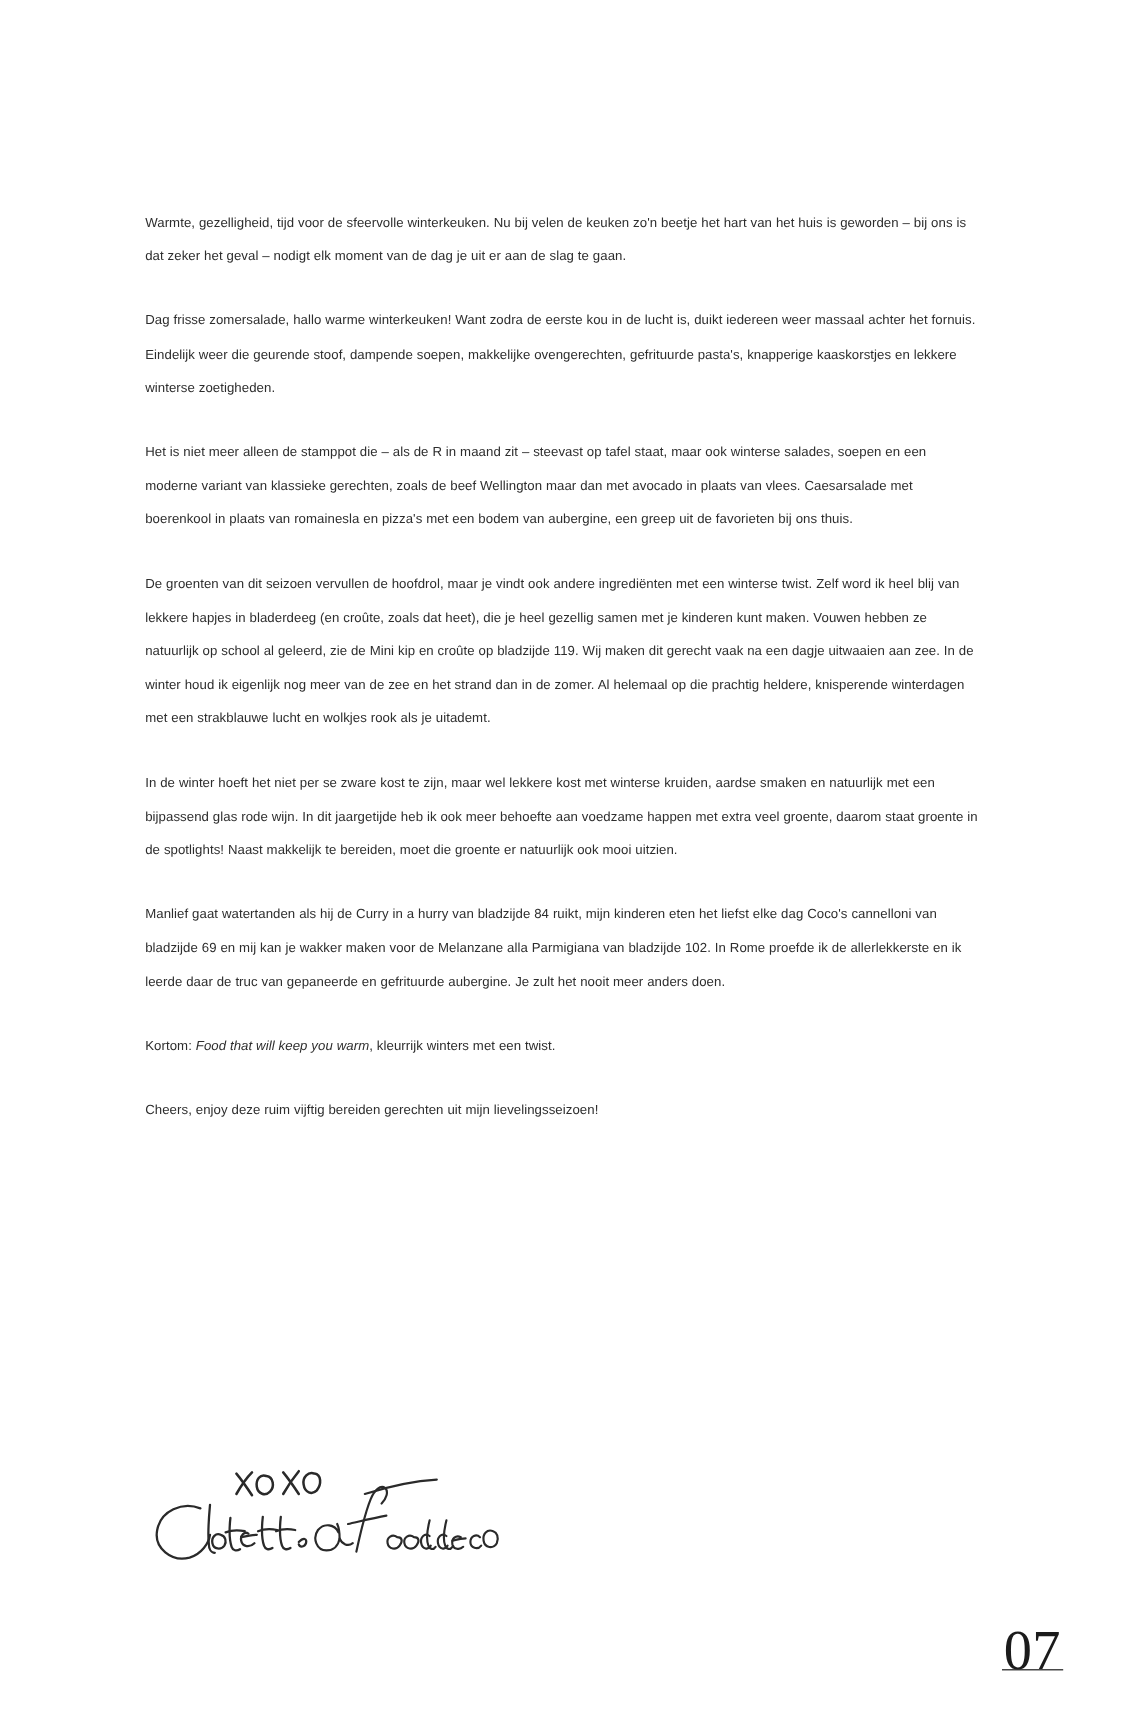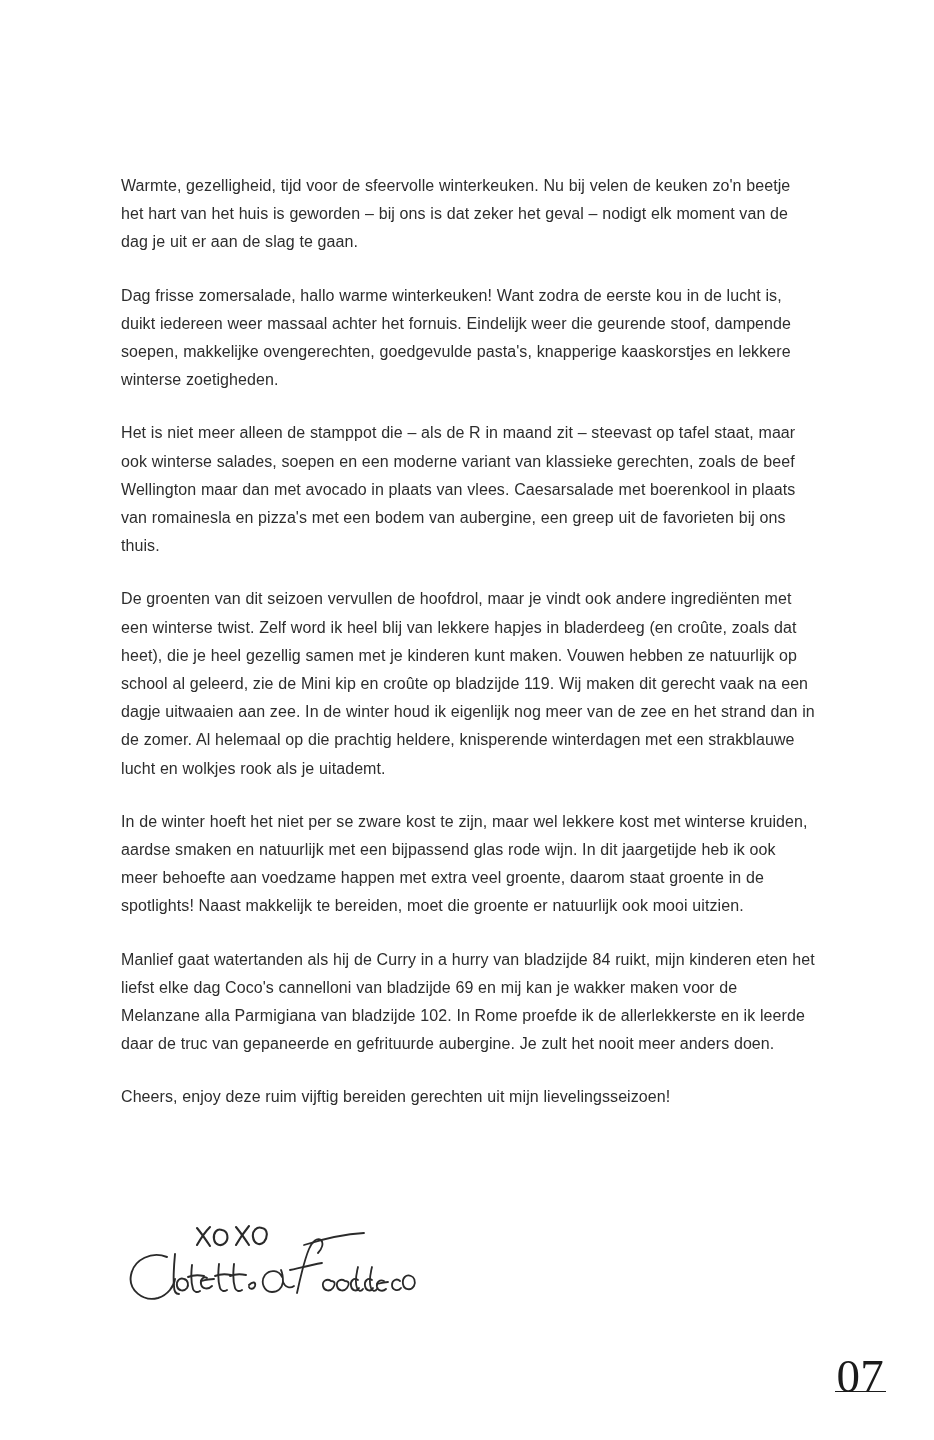--- a/index.html
+++ b/index.html
@@ -25,21 +25,21 @@
   
   #article {
     position: absolute;
     left: 121px;
     top: 172px;
     width: 694px;
   }
 
   .para {
     margin: 0 0 25px 0;
-    font-size: 16px;
+    font-size: 11px;
     line-height: 28.2px;
     letter-spacing: 0.005em;
     color: #2d2d2d;
     font-weight: 300;
     font-stretch: normal;
     text-align: left;
     word-spacing: 0.01em;
   }
   .para:last-of-type { margin-bottom: 0; }
 
@@ -83,30 +83,31 @@
 </style>
 </head>
 <body>
 
 <div id="page">
 
   <div id="article">
 
     <p class="para">Warmte, gezelligheid, tijd voor de sfeervolle winterkeuken. Nu bij velen de keuken zo'n beetje het hart van het huis is geworden – bij ons is dat zeker het geval – nodigt elk moment van de dag je uit er aan de slag te gaan.</p>
 
-    <p class="para">Dag frisse zomersalade, hallo warme winterkeuken! Want zodra de eerste kou in de lucht is, duikt iedereen weer massaal achter het fornuis. Eindelijk weer die geurende stoof, dampende soepen, makkelijke ovengerechten, goedgevulde pasta's, knapperige kaaskorstjes en lekkere winterse zoetigheden.</p>
+    <p class="para">Dag frisse zomersalade, hallo warme winterkeuken! Want zodra de eerste kou in de lucht is, duikt iedereen weer massaal achter het fornuis. Eindelijk weer die geurende stoof, dampende soepen, makkelijke ovengerechten, gefrituurde pasta's, knapperige kaaskorstjes en lekkere winterse zoetigheden.</p>
 
     <p class="para">Het is niet meer alleen de stamppot die – als de R in maand zit – steevast op tafel staat, maar ook winterse salades, soepen en een moderne variant van klassieke gerechten, zoals de beef Wellington maar dan met avocado in plaats van vlees. Caesarsalade met boerenkool in plaats van romainesla en pizza's met een bodem van aubergine, een greep uit de favorieten bij ons thuis.</p>
 
     <p class="para">De groenten van dit seizoen vervullen de hoofdrol, maar je vindt ook andere ingrediënten met een winterse twist. Zelf word ik heel blij van lekkere hapjes in bladerdeeg (en croûte, zoals dat heet), die je heel gezellig samen met je kinderen kunt maken. Vouwen hebben ze natuurlijk op school al geleerd, zie de Mini kip en croûte op bladzijde 119. Wij maken dit gerecht vaak na een dagje uitwaaien aan zee. In de winter houd ik eigenlijk nog meer van de zee en het strand dan in de zomer. Al helemaal op die prachtig heldere, knisperende winterdagen met een strakblauwe lucht en wolkjes rook als je uitademt.</p>
 
     <p class="para">In de winter hoeft het niet per se zware kost te zijn, maar wel lekkere kost met winterse kruiden, aardse smaken en natuurlijk met een bijpassend glas rode wijn. In dit jaargetijde heb ik ook meer behoefte aan voedzame happen met extra veel groente, daarom staat groente in de spotlights! Naast makkelijk te bereiden, moet die groente er natuurlijk ook mooi uitzien.</p>
 
     <p class="para">Manlief gaat watertanden als hij de Curry in a hurry van bladzijde 84 ruikt, mijn kinderen eten het liefst elke dag Coco's cannelloni van bladzijde 69 en mij kan je wakker maken voor de Melanzane alla Parmigiana van bladzijde 102. In Rome proefde ik de allerlekkerste en ik leerde daar de truc van gepaneerde en gefrituurde aubergine. Je zult het nooit meer anders doen.</p>
 
+    <p class="para"><span>Kortom: </span><em>Food that will keep you warm</em><span>, kleurrijk winters met een twist.</span></p>
 
     <p class="para">Cheers, enjoy deze ruim vijftig bereiden gerechten uit mijn lievelingsseizoen!</p>
   </div>
 
   <div id="signature" title="xoxo Colette @Fooddeco">
     <svg width="300" height="100" viewBox="0 0 300 100" fill="none" stroke="#2a2a2a" stroke-linecap="round" stroke-linejoin="round">
 
       <g stroke-width="2.1">
         <path d="M79 38 C83 31, 87 25, 92 20"></path>
         <path d="M79 21 C84 27, 88 33, 92 39"></path>

